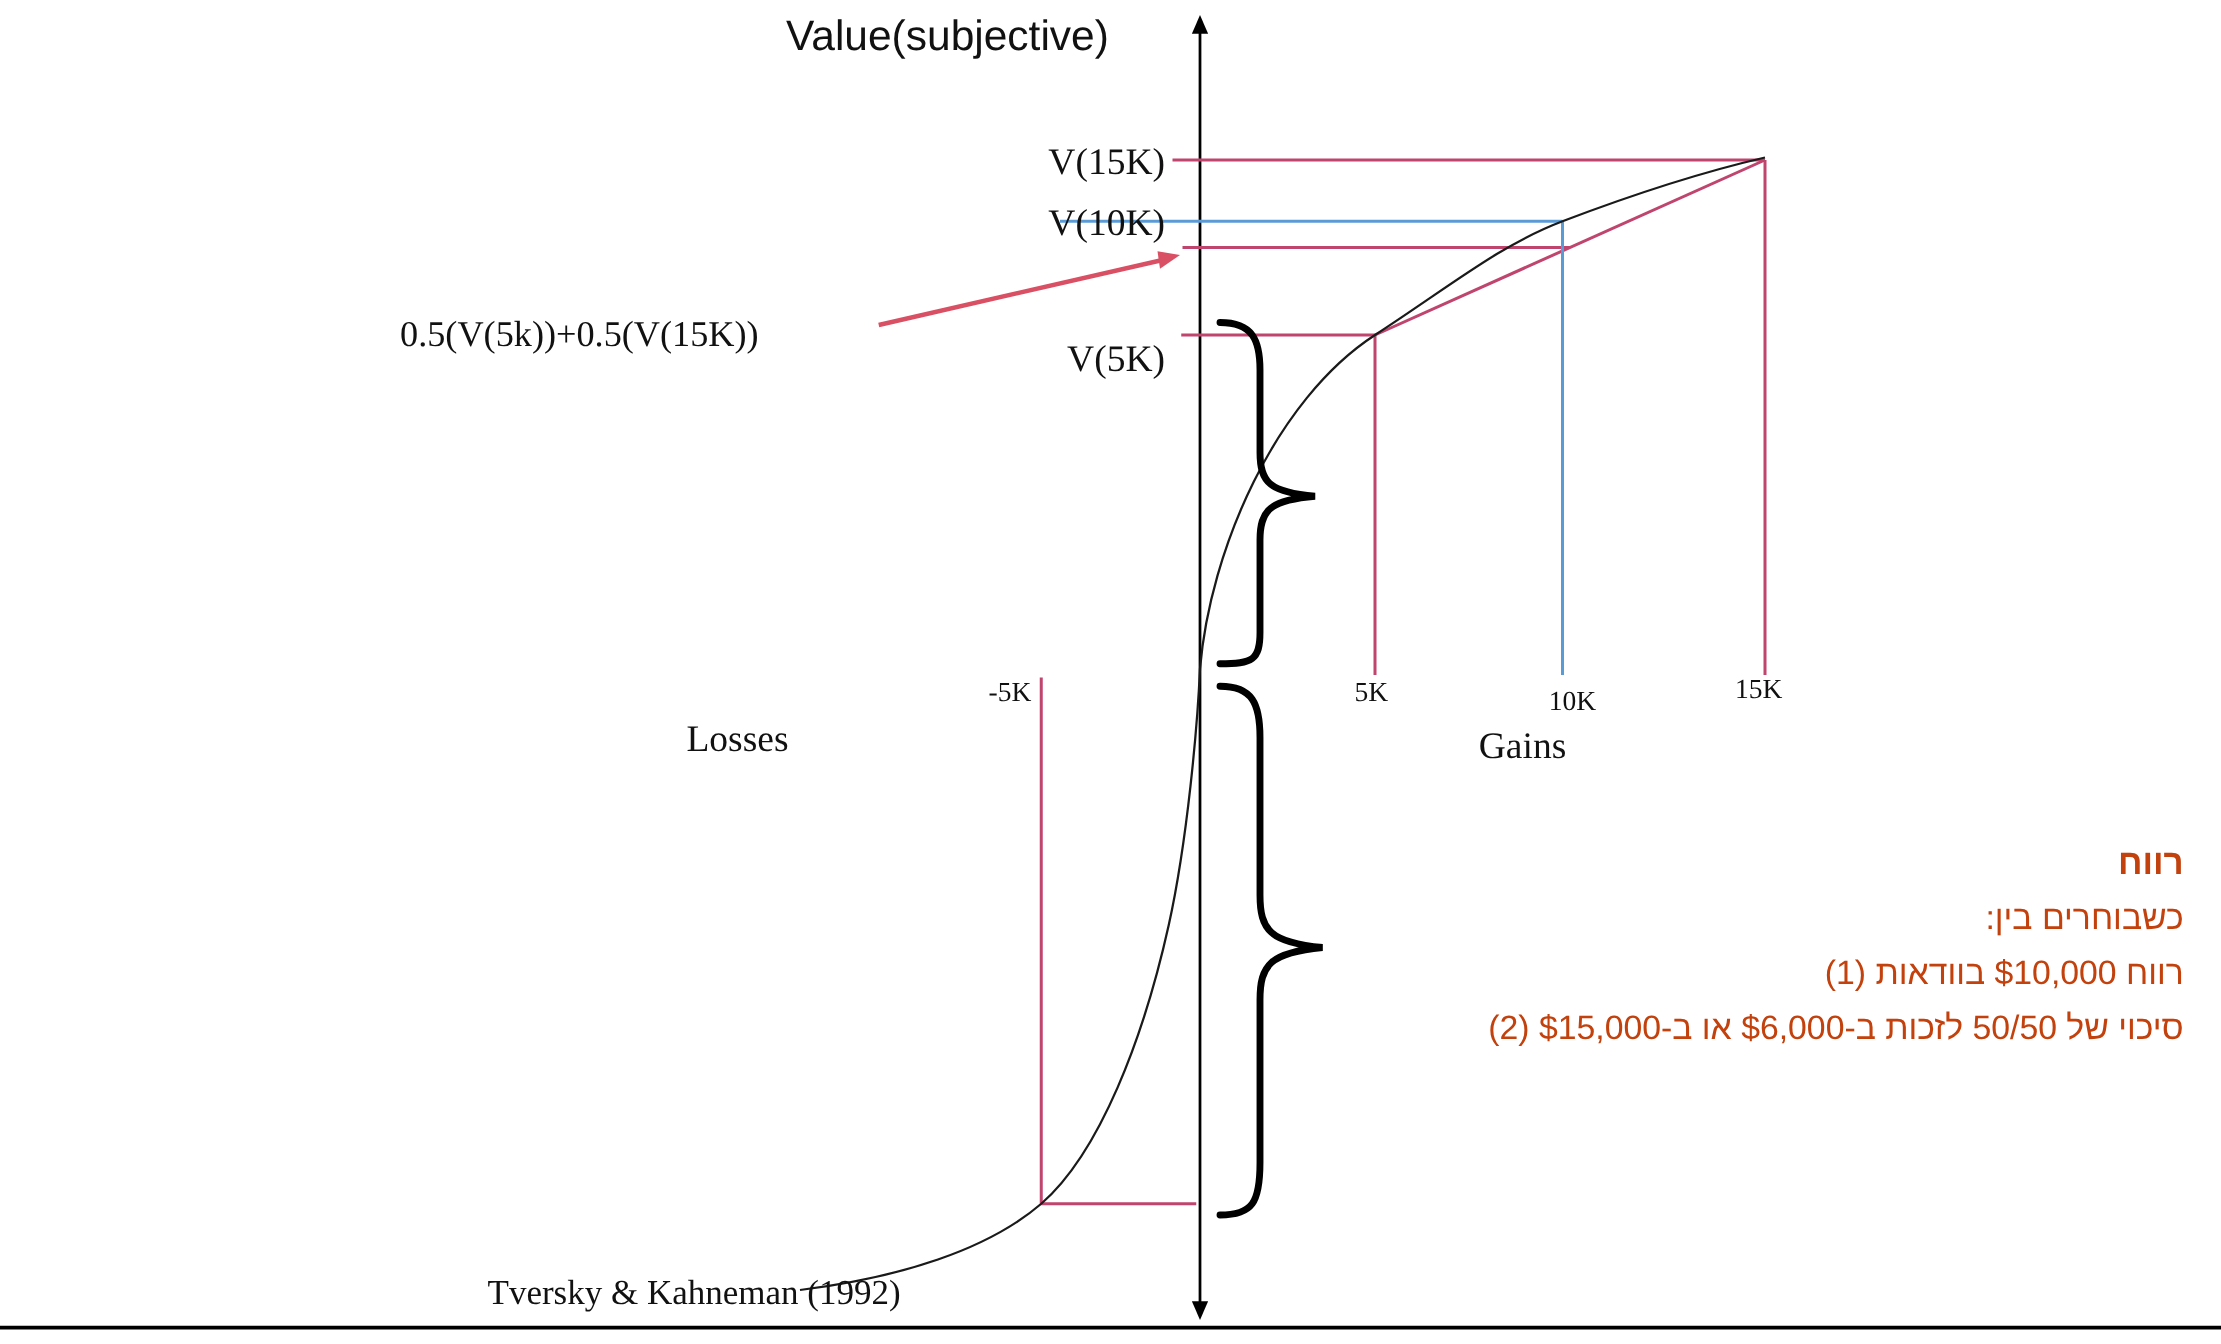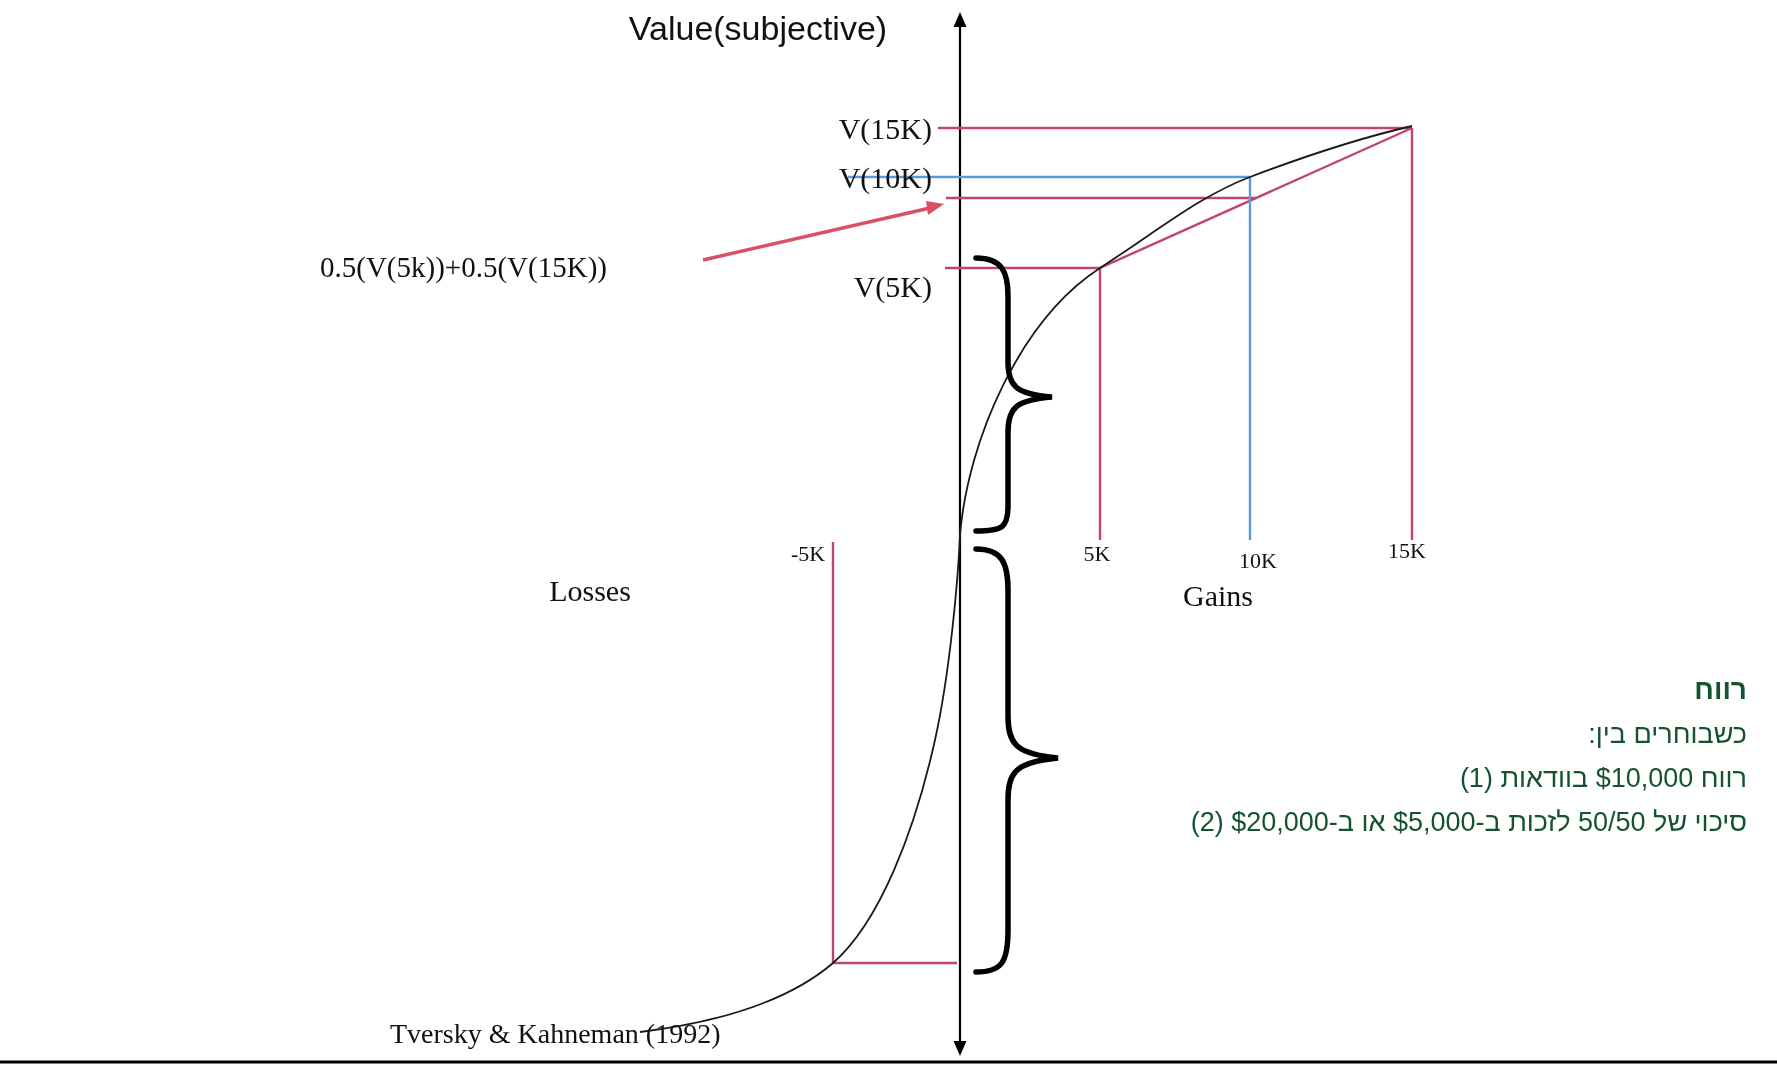--- a/index.html
+++ b/index.html
@@ -14,21 +14,21 @@
   .t-serif{font-family:"Liberation Serif","DejaVu Serif",serif;fill:#111;}
   .t-sans{font-family:"Liberation Sans","DejaVu Sans",sans-serif;fill:#111;}
   .hebrew-note{
     position:absolute;
     top:668px;right:30px;
     width:640px;
     direction:rtl;
     text-align:right;
     font-size:27px;
     line-height:44px;
-    color:#14532d;
+    color:#c2410c;
     font-family:"Liberation Sans","DejaVu Sans",sans-serif;
   }
   .hebrew-note .note-heading{font-weight:bold;font-size:28px;}
   .note-line{direction:rtl;text-align:right;}
   .opt-num{display:inline-block;}
 </style>
 </head>
 <body>
 
 <div class="stage">
@@ -91,17 +91,17 @@
     <text class="t-serif" x="1407" y="558" font-size="22" text-anchor="middle">15K</text>
 
     <text class="t-serif" x="390" y="1043" font-size="28" text-anchor="start">Tversky &amp; Kahneman (1992)</text>
   </svg>
 
   <div class="hebrew-note">
     <div class="note-heading">רווח</div>
     <div class="note-line">כשבוחרים בין:</div>
     <div class="note-line"><span class="opt-text">רווח $10,000 בוודאות</span>
       <span class="opt-num" dir="ltr">(1)</span></div>
-    <div class="note-line"><span class="opt-text">סיכוי של 50/50 לזכות ב-$5,000 או ב-$20,000</span>
+    <div class="note-line"><span class="opt-text">סיכוי של 50/50 לזכות ב-$6,000 או ב-$15,000</span>
       <span class="opt-num" dir="ltr">(2)</span></div>
   </div>
 
 </div>
 
 </body></html>

